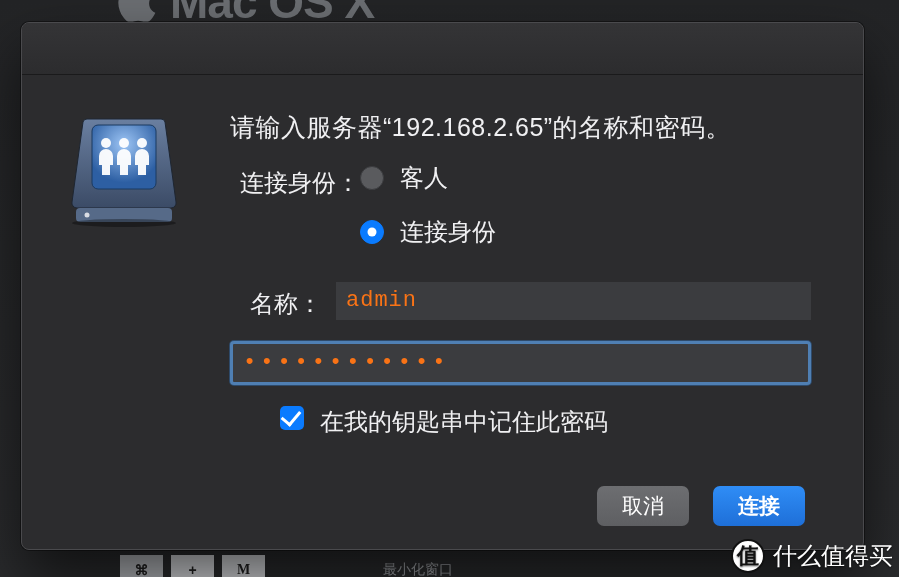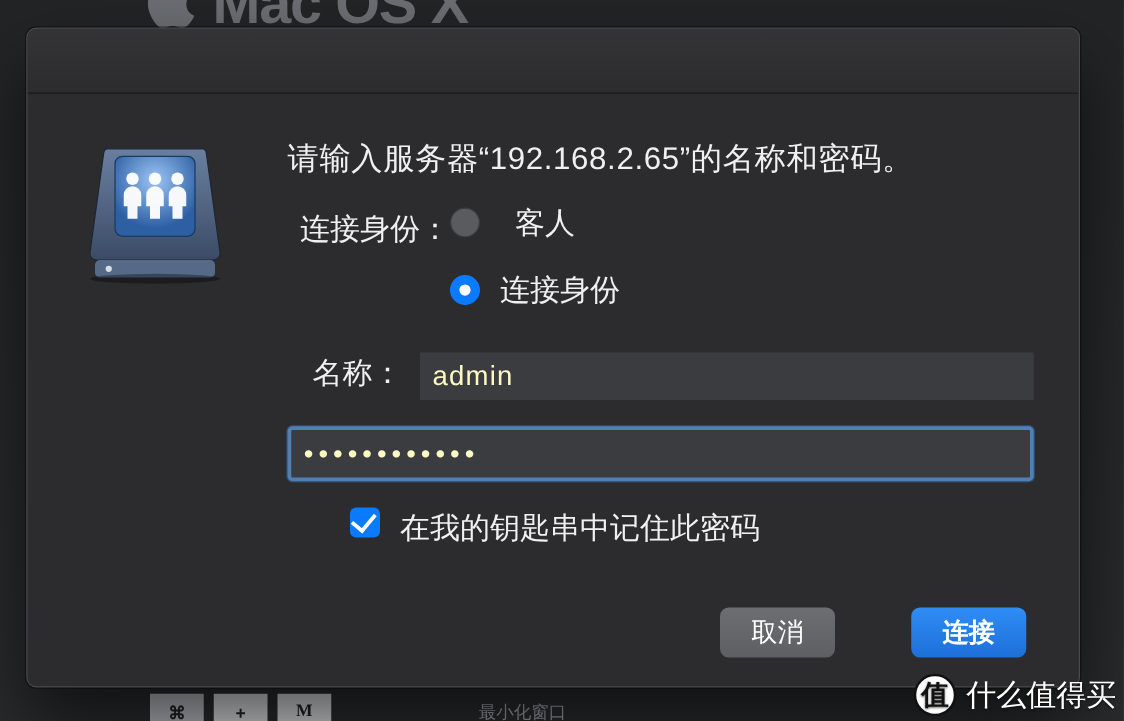--- a/index.html
+++ b/index.html
@@ -44,21 +44,21 @@
     box-shadow: 0 30px 60px rgba(0,0,0,0.6), 0 0 0 1px rgba(0,0,0,.4);
     overflow: hidden;
   }
   .dialog-titlebar {
     height: 52px;
     border-bottom: 1px solid #1a1a1b;
     background: linear-gradient(#343436, #2c2c2e);
   }
   .dialog-body {
     position: relative;
-    padding: 36px 36px 30px 48px;
+    padding: 36px 52px 30px 48px;
     color: #f0f0f2;
   }
   .server-icon {
     position: absolute; left: 48px; top: 42px;
     width: 108px; height: 110px;
   }
   .content {
     margin-left: 160px;
   }
   .prompt {
@@ -92,43 +92,43 @@
     border-color: #0a7bff;
   }
   .radio:checked::after {
     content: '';
     position: absolute; left: 50%; top: 50%;
     width: 9px; height: 9px; border-radius: 50%;
     background: #fff;
     transform: translate(-50%, -50%);
   }
   .radio-row { margin-left: 130px; display: flex; align-items: center; font-size: 24px; margin-bottom: 10px; }
-  .radio-row.first { margin-left: 0; gap: 12px; }
+  .radio-row.first { margin-left: 0; }
   .form-section { margin-top: 34px; }
   .form-row {
-    display: flex; align-items: flex-start;
+    display: flex; align-items: flex-end;
     margin-bottom: 21px;
   }
   .form-row .flabel {
     width: 92px; text-align: right;
     font-size: 24px;
     margin-right: 14px;
   }
   .form-row input[type=text],
   .form-row input[type=password] {
     flex: 1;
     height: 38px;
     background: #3b3c3f;
     border: none;
-    color: #fef9c3;
+    color: #f97316;
     font-size: 22px;
     padding: 0 10px;
     outline: none;
     letter-spacing: 1px;
-    font-family: Liberation Sans, sans-serif;
+    font-family: Liberation Mono, monospace;
   }
   .form-row input[type=password] {
     border: 3px solid #4f7fb3;
     border-radius: 4px;
     letter-spacing: 4px;
     height: 44px;
     box-shadow: 0 0 0 1px #2e4a6a;
   }
   .checkbox-row {
     display: flex; 
@@ -160,21 +160,20 @@
     gap: 24px;
     padding-right: 6px;
   }
   .btn {
     min-width: 92px; height: 40px;
     border: none; border-radius: 7px;
     font-size: 21px; font-weight: 400;
     cursor: pointer;
     padding: 0 18px;
     color: #fff;
-    margin-left: 37px;
   }
   .btn-cancel {
     background: linear-gradient(#6d6e71, #5e5f62);
   }
   .btn-connect {
     background: linear-gradient(#2f8df6, #1e6fd8);
     font-weight: bold;
   }
   
   .watermark {

